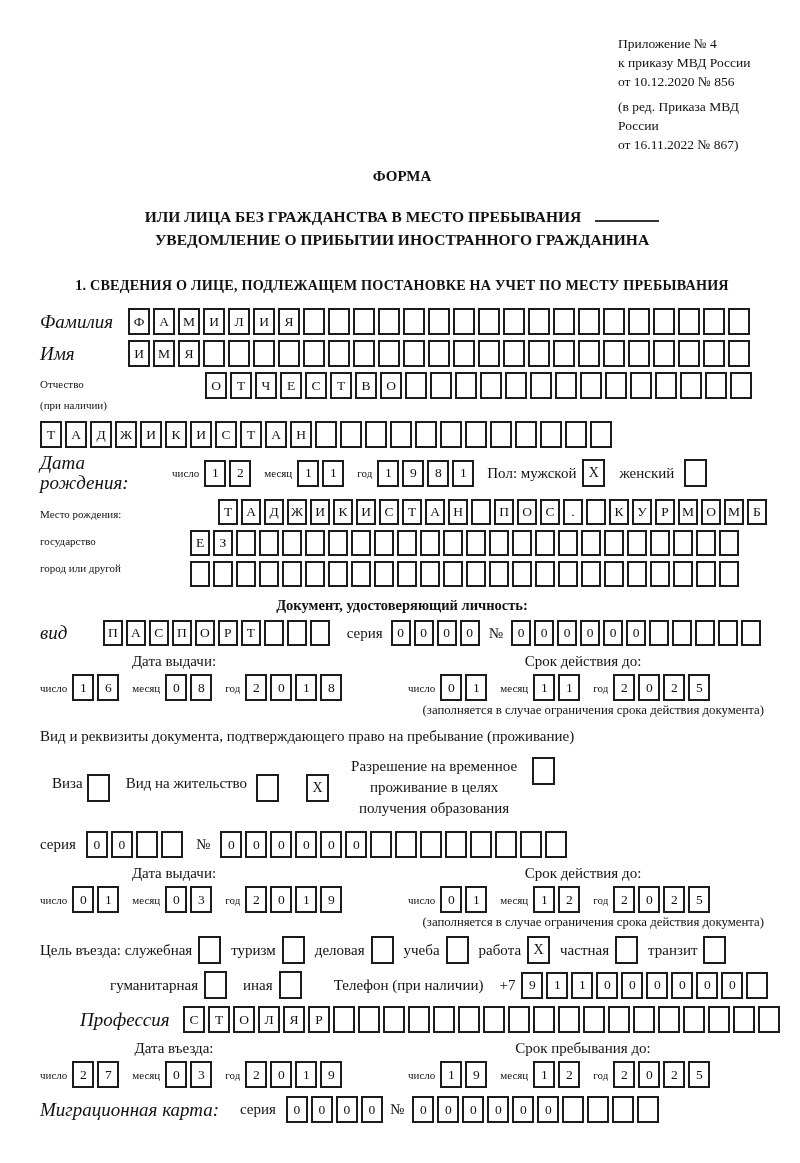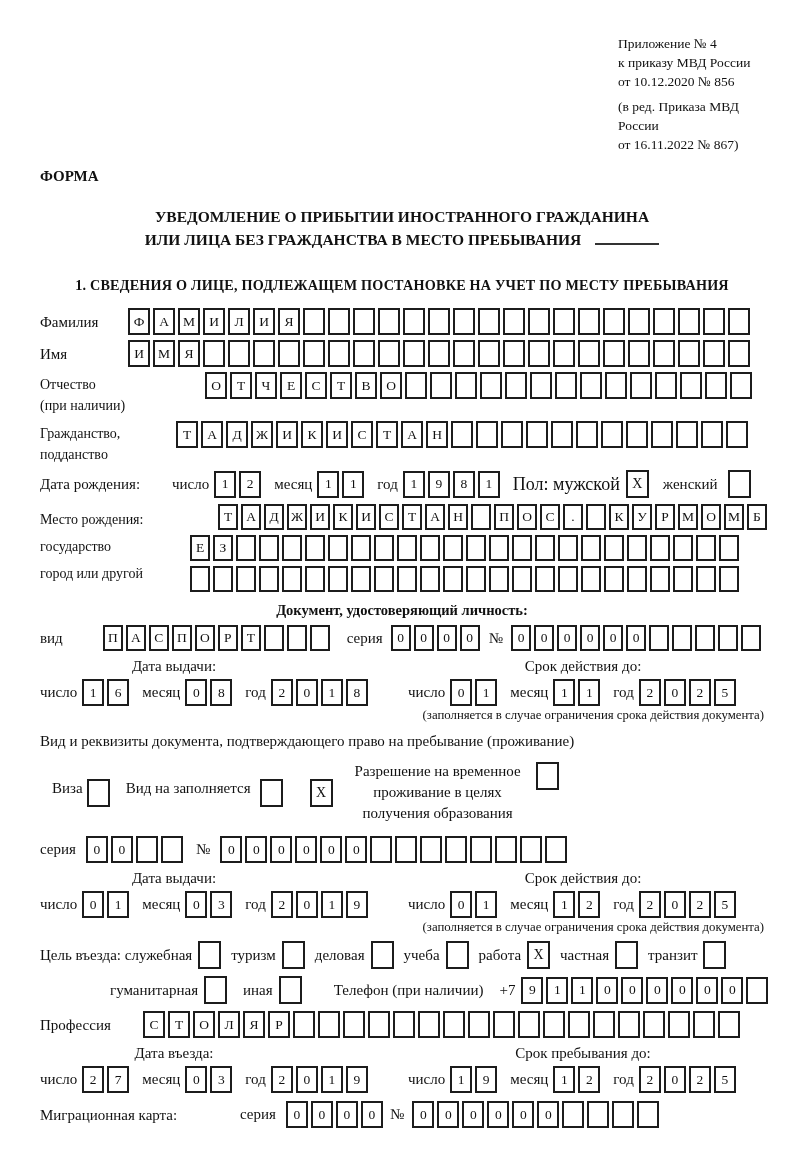--- a/index.html
+++ b/index.html
@@ -4,30 +4,30 @@
 <style>
   html,body{margin:0;padding:0;background:#fff;}
   .page{
     width:800px;height:1163px;box-sizing:border-box;
     padding:34px 36px 16px 40px;background:#fff;color:#111;
     font-family:"Liberation Serif","DejaVu Serif",serif;
     overflow:hidden;position:relative;
   }
   .legal{margin-left:578px;font-size:13.5px;line-height:19px;}
   .legal .grp2{margin-top:6px;}
-  .forma{font-weight:bold;font-size:15px;text-align:left;margin:14px 0 0 0;}
+  .forma{font-weight:bold;font-size:15px;text-align:center;margin:14px 0 0 0;}
   .title{font-weight:bold;font-size:15.5px;text-align:center;line-height:23px;margin-top:20px;}
   .title-underline{display:inline-block;width:64px;border-bottom:2px solid #333;margin-left:14px;vertical-align:baseline;}
   .sec-heading{font-weight:bold;font-size:14.2px;text-align:center;margin-top:26px;margin-bottom:14px;letter-spacing:.2px;}
 
   .row{display:flex;align-items:flex-start;margin-bottom:5px;}
-  .lbl{font-size:15px;line-height:20px;padding-top:4px;}
-  .lblcol{font-size:14px;line-height:21px;padding-top:2px;flex-shrink:0;}
+  .lbl{font-size:19px;line-height:20px;padding-top:4px;font-style:italic;}
+  .lblcol{font-size:11px;line-height:21px;padding-top:2px;flex-shrink:0;}
   .w88{width:88px;flex-shrink:0;}
-  .w103{width:103px;flex-shrink:0;}
+  .w103{width:103px;flex-shrink:0;margin-left:40px;}
   .w136{width:136px;flex-shrink:0;}
   .w150{width:150px;flex-shrink:0;}
   .w165{width:165px;flex-shrink:0;}
   .w200{width:200px;flex-shrink:0;}
 
   .boxrow{display:inline-flex;flex-wrap:nowrap;}
   .cell{
     display:inline-flex;width:18px;height:23px;border:2px solid #1c1c1c;
     margin-right:3px;align-items:center;justify-content:center;
     font-size:13.5px;background:#fff;flex-shrink:0;
@@ -35,21 +35,21 @@
   .sm .cell{width:16px;height:22px;}
   .stack .boxrow{margin-bottom:5px;}
   .stack{display:flex;flex-direction:column;}
 
   .cbx{
     display:inline-flex;width:19px;height:24px;border:2px solid #1c1c1c;
     align-items:center;justify-content:center;font-size:14px;background:#fff;flex-shrink:0;
   }
 
   .dategrp{display:flex;align-items:center;}
-  .dategrp .dlbl{font-size:15px;margin:0 5px 0 0;}
+  .dategrp .dlbl{font-size:11px;margin:0 5px 0 0;}
   .dategrp .gap{width:10px;}
 
   .dpair{display:flex;margin-top:6px;margin-bottom:2px;}
   .dcol-l{width:368px;}
   .dcol-r{width:350px;}
   .dhead{text-align:center;font-size:15px;line-height:19px;}
   .drow{display:flex;align-items:center;margin-top:3px;}
   .note-r{font-size:12.8px;text-align:right;margin:1px 0 6px 0;}
   .intro{font-size:15px;line-height:24px;}
 
@@ -77,22 +77,22 @@
     <div>от 10.12.2020 № 856</div>
     <div class="grp2">
       <div>(в ред. Приказа МВД России</div>
       <div>от 16.11.2022 № 867)</div>
     </div>
   </div>
 
   <div class="forma">ФОРМА</div>
 
   <div class="title">
+    <div><span>ИЛИ ЛИЦА БЕЗ ГРАЖДАНСТВА В МЕСТО ПРЕБЫВАНИЯ</span><span class="title-underline"></span></div>
     <div>УВЕДОМЛЕНИЕ О ПРИБЫТИИ ИНОСТРАННОГО ГРАЖДАНИНА</div>
-    <div><span>ИЛИ ЛИЦА БЕЗ ГРАЖДАНСТВА В МЕСТО ПРЕБЫВАНИЯ</span><span class="title-underline"></span></div>
   </div>
 
   <div class="sec-heading">1. СВЕДЕНИЯ О ЛИЦЕ, ПОДЛЕЖАЩЕМ ПОСТАНОВКЕ НА УЧЕТ ПО МЕСТУ ПРЕБЫВАНИЯ</div>
 
   <div class="row">
     <div class="lbl w88">Фамилия</div>
     <span class="boxrow">
         <span class="cell">Ф</span>
         <span class="cell">А</span>
         <span class="cell">М</span>
@@ -177,24 +177,20 @@
         <span class="cell"></span>
         <span class="cell"></span>
         <span class="cell"></span>
         <span class="cell"></span>
         <span class="cell"></span>
         <span class="cell"></span>
       </span>
   </div>
 
   <div class="row">
-    <div class="lblcol w136">
-      <div>Гражданство,</div>
-      <div>подданство</div>
-    </div>
     <span class="boxrow">
         <span class="cell">Т</span>
         <span class="cell">А</span>
         <span class="cell">Д</span>
         <span class="cell">Ж</span>
         <span class="cell">И</span>
         <span class="cell">К</span>
         <span class="cell">И</span>
         <span class="cell">С</span>
         <span class="cell">Т</span>
@@ -231,21 +227,21 @@
         </span>
       <span class="gap"></span>
       <span class="dlbl">год</span>
       <span class="boxrow">
           <span class="cell">1</span>
           <span class="cell">9</span>
           <span class="cell">8</span>
           <span class="cell">1</span>
         </span>
     </div>
-    <span class="dlbl" style="margin-left:10px;margin-right:6px;font-size:18px;">Пол: мужской</span>
+    <span class="dlbl" style="margin-left:10px;margin-right:6px;font-size:15px;">Пол: мужской</span>
     <span class="cbx">X</span>
     <span class="dlbl" style="margin-left:14px;margin-right:10px;font-size:15px;">женский</span>
     <span class="cbx"></span>
   </div>
 
   <div class="row sm" style="margin-top:6px;">
     <div class="lblcol w150" style="line-height:27px;">
       <div>Место рождения:</div>
       <div>государство</div>
       <div>город или другой</div>
@@ -424,21 +420,21 @@
   <div class="note-r">(заполняется в случае ограничения срока действия документа)</div>
 
   <div class="intro">Вид и реквизиты документа, подтверждающего право на пребывание (проживание)</div>
 
   <div class="opts">
     <div class="opt">
       <span class="olabel">Виза</span>
       <span class="cbx" style="margin-left:4px;"></span>
     </div>
     <div class="opt" style="margin-left:16px;">
-      <span class="olabel">Вид на заполняется</span>
+      <span class="olabel">Вид на жительство</span>
       <span class="cbx"></span>
     </div>
     <div class="opt" style="margin-left:18px;">
       <span class="cbx">X</span>
     </div>
     <div class="opt" style="margin-left:16px;">
       <span class="olabel oc" style="width:178px;">Разрешение на временное проживание в целях получения образования</span>
       <span class="cbx"></span>
     </div>
   </div>

